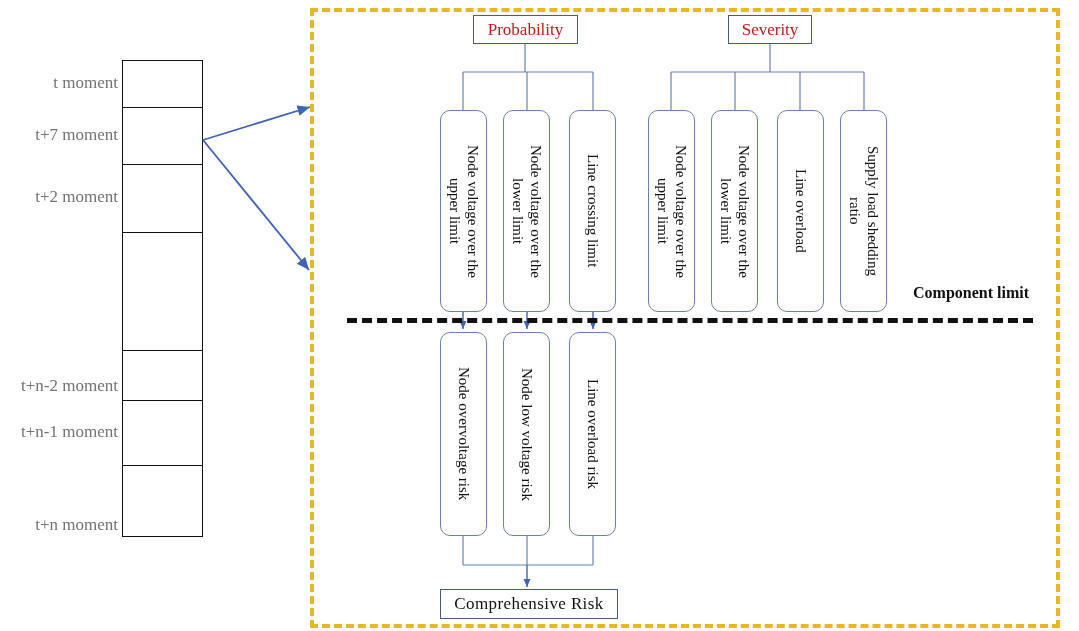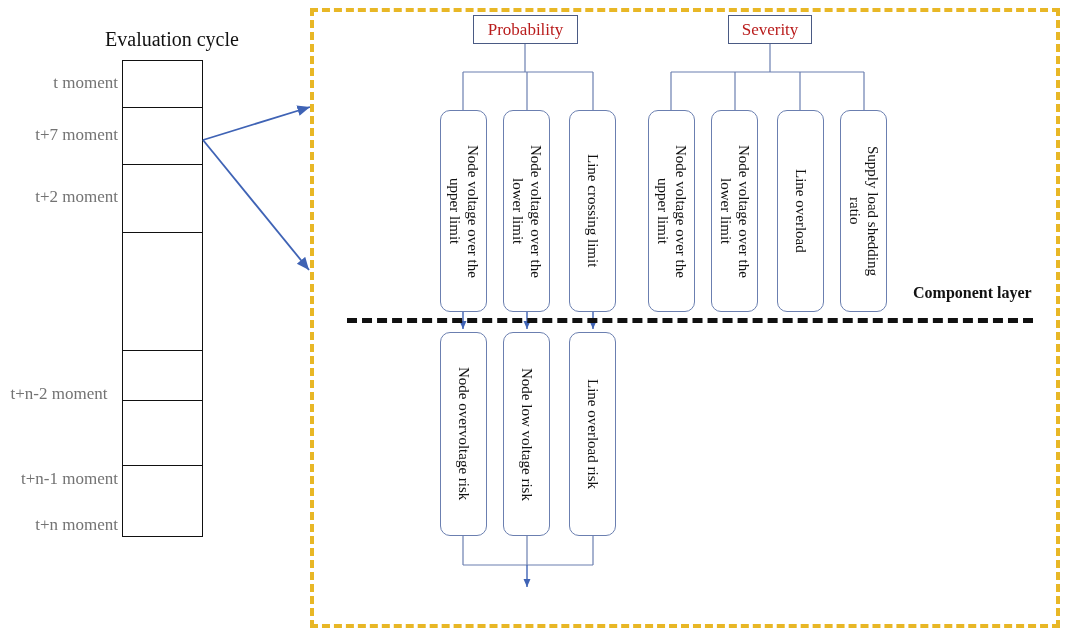--- a/index.html
+++ b/index.html
@@ -80,36 +80,35 @@
     position:absolute;font-size:16px;font-weight:bold;color:#111;white-space:nowrap;
   }
   #label-component{left:913px;top:284px;}
   #label-distribution{left:822px;top:492px;}
 </style>
 </head>
 <body>
 
 <div id="root">
 
-  <div id="eval-title">Evaluation cycle</div>
   <div id="eval-table">
       <div class="eval-row" style="height: 47px;"></div>
       <div class="eval-row" style="height: 57px;"></div>
       <div class="eval-row" style="height: 68px;"></div>
       <div class="eval-row" style="height: 118px;"></div>
       <div class="eval-row" style="height: 50px;"></div>
       <div class="eval-row" style="height: 65px;"></div>
       <div class="eval-row" style="height: 72px;"></div>
     </div>
   <div id="eval-labels">
       <div class="moment-label" style="top: 72.5px;">t moment</div>
       <div class="moment-label" style="top: 124.5px;">t+7 moment</div>
       <div class="moment-label" style="top: 187px;">t+2 moment</div>
-      <div class="moment-label" style="top: 384px; text-align: center;">t+n-2 moment</div>
-      <div class="moment-label" style="top: 421.5px; margin-top: 47px;">t+n-1 moment</div>
+      <div class="moment-label" style="top: 376px;">t+n-2 moment</div>
+      <div class="moment-label" style="top: 421.5px;">t+n-1 moment</div>
       <div class="moment-label" style="top: 490px; margin-top: 25px;">t+n moment</div>
     </div>
 
   <svg id="fan-arrows" viewBox="0 0 1079 631">
     <defs>
       <marker id="arrBlue" markerWidth="9" markerHeight="9" refX="7" refY="3" orient="auto">
         <path d="M0,0 L7,3 L0,6 z" fill="#3f63b5"></path>
       </marker>
       <marker id="arrBlue2" markerWidth="9" markerHeight="9" refX="7" refY="3" orient="auto">
         <path d="M0,0 L7,3 L0,6 z" fill="#3f63b5"></path>
@@ -204,16 +203,17 @@
       <div class="vbox" style="left: 503px; top: 332px; width: 47px; height: 204px;">
         <div class="vtext">Node low voltage risk</div>
       </div>
       <div class="vbox" style="left: 569px; top: 332px; width: 47px; height: 204px;">
         <div class="vtext">Line overload risk</div>
       </div>
     </div>
 
   <div id="layer-sep"></div>
 
-
-  <div class="layer-label" id="label-component">Component layer</div>
+  <div id="comp-risk">Comprehensive  Risk</div>
+
+  <div class="layer-label" id="label-component">Component limit</div>
 
 </div>
 
 </body></html>

